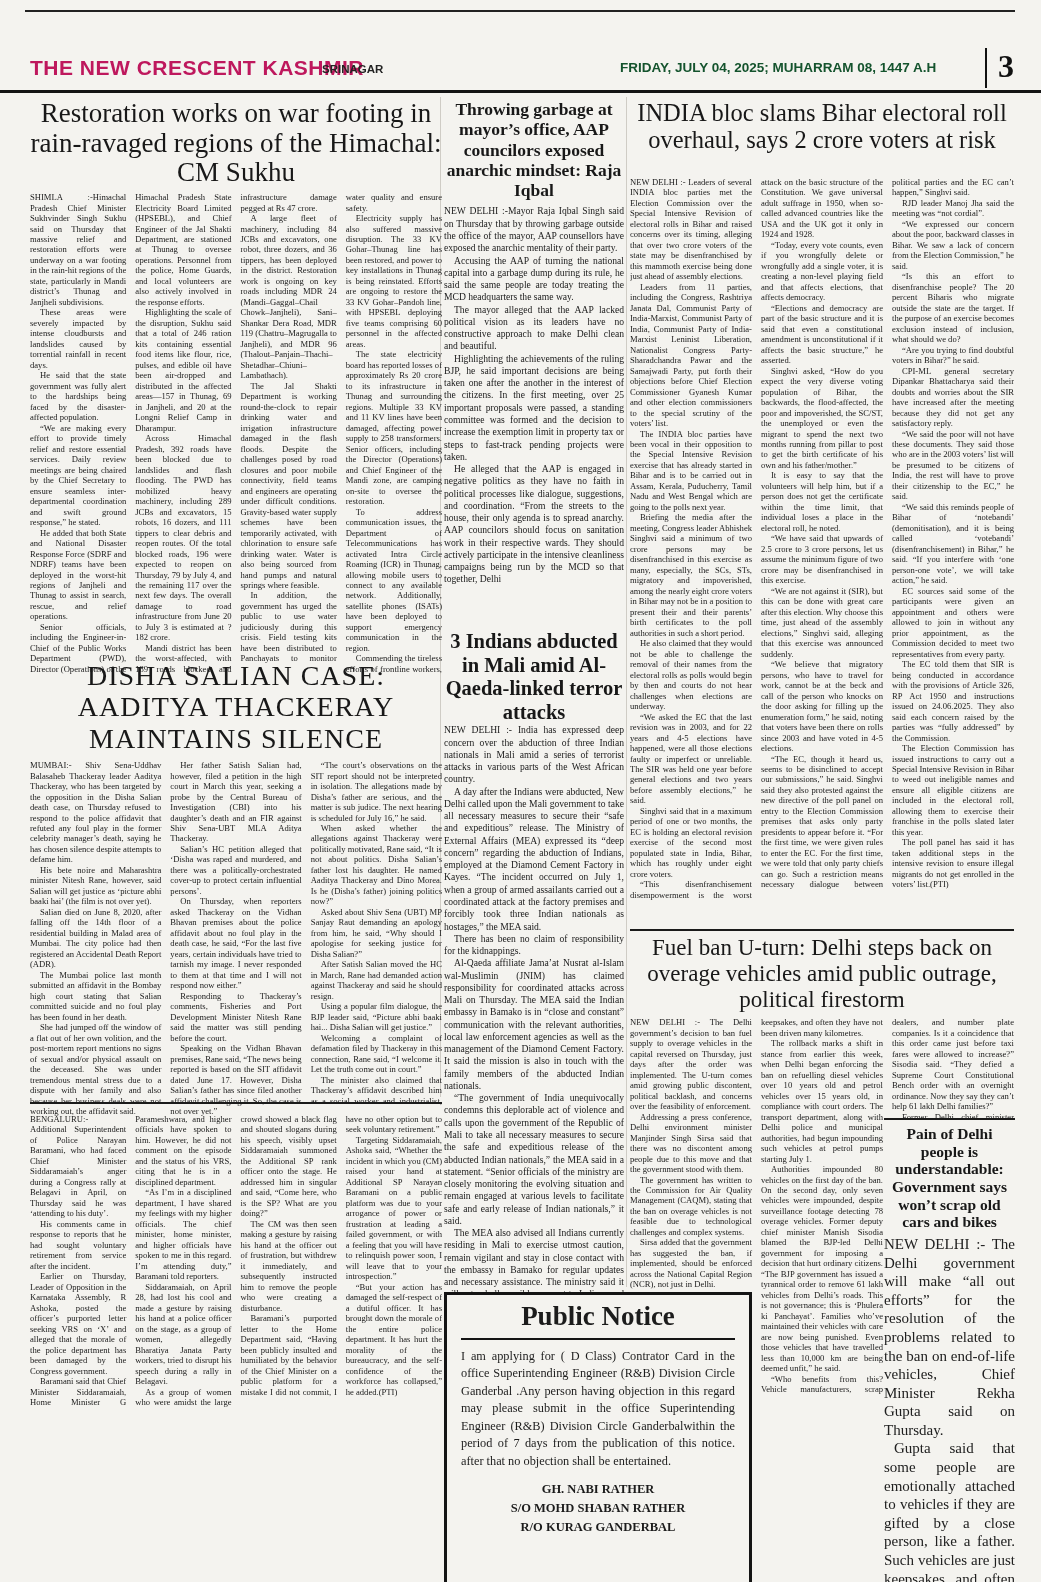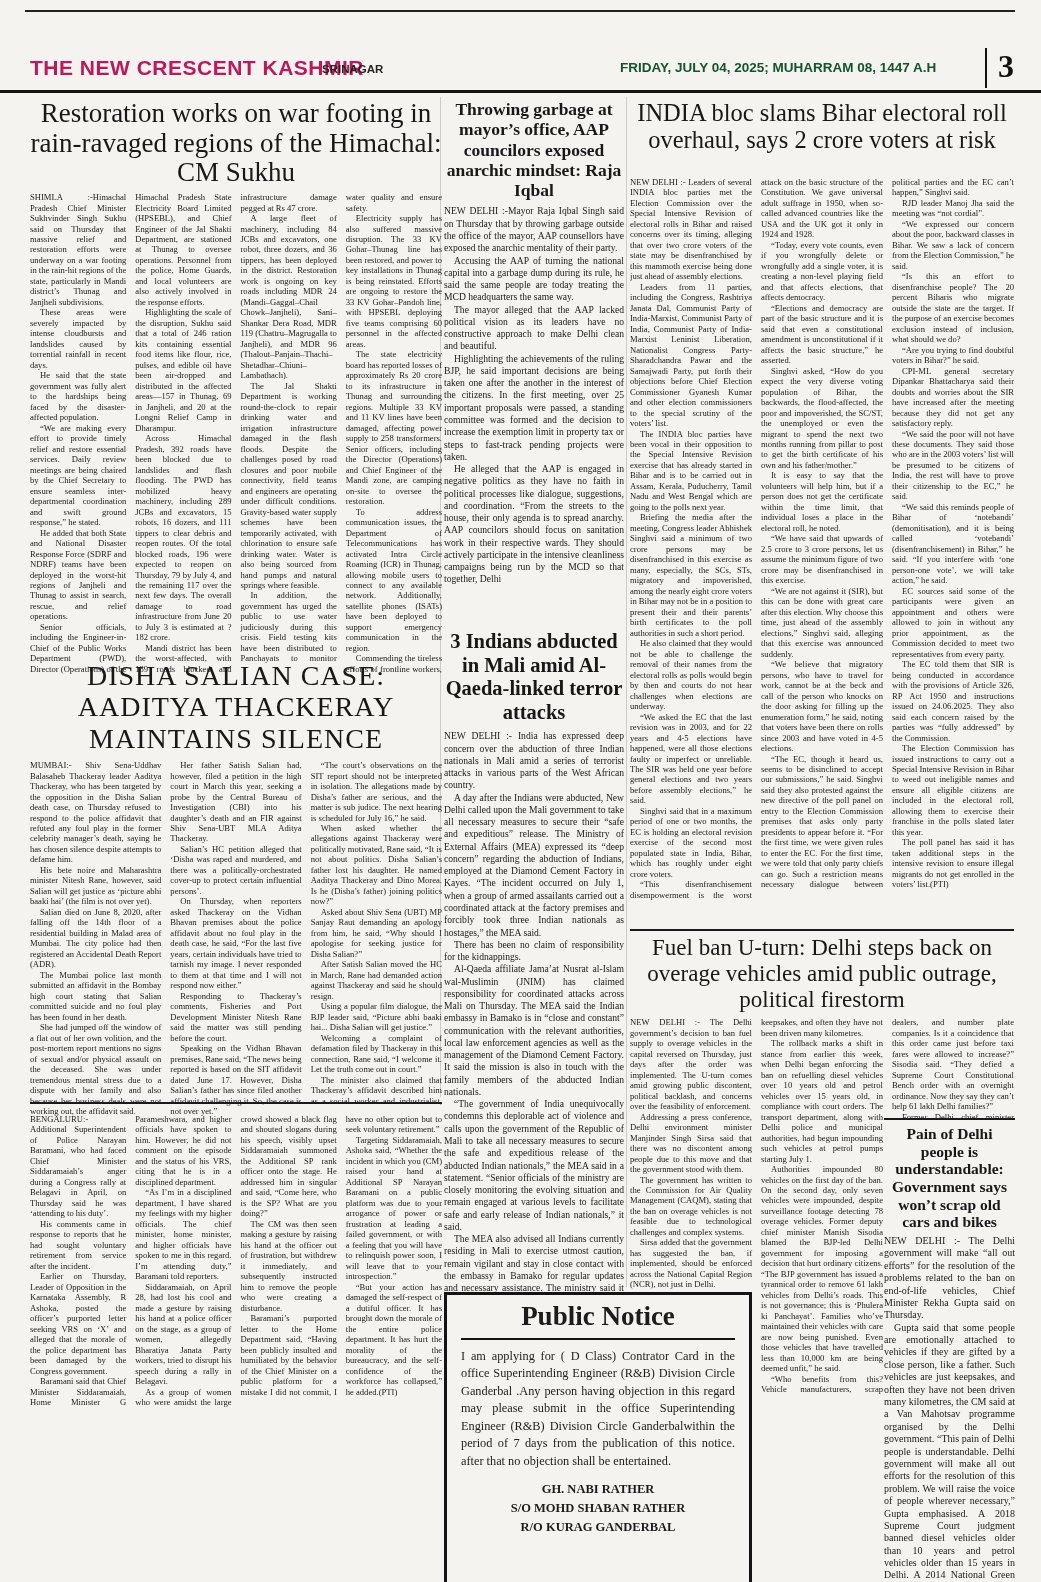--- a/index.html
+++ b/index.html
@@ -27,21 +27,21 @@
   .hl-mali{font-size:20.5px;line-height:1.15;font-weight:bold;}
   .hl-pain{font-size:15.5px;line-height:1.14;font-weight:bold;}
   .cols{column-gap:9px;overflow:hidden;}
   .c4{column-count:4;}
   .c3{column-count:3;}
   .cols p, .one-col p{margin:0;text-indent:10px;text-align:justify;
         font-size:8.6px;line-height:1.22;color:#202020;}
   .cols p:first-child, .one-col p:first-child{text-indent:0;}
   .one-col{overflow:hidden;}
   .mid p{font-size:9.6px;line-height:1.28;}
-  .pain-body p{font-size:10px;line-height:1.24;}
+  .pain-body p{font-size:15px;line-height:1.24;}
   .divider-v{position:absolute;width:1px;background:#cfccc5;}
   .rule-h{position:absolute;background:#1a1a1a;}
   
   #notice{position:absolute;left:444px;top:1292px;width:308px;height:312px;
         border:3px solid #141414;background:#f4f3ef;box-sizing:border-box;padding:6px 14px 8px;}
   #notice .n-title{font-size:27px;font-weight:bold;text-align:center;margin:0 0 4px;
         border-bottom:2px solid #141414;padding-bottom:6px;}
   #notice .n-body{font-size:12.3px;line-height:1.42;text-align:justify;margin-top:8px;font-family:Liberation Serif, serif;}
   #notice .n-sig{margin-top:10px;text-align:center;font-weight:bold;font-size:12.5px;line-height:1.5;}
   
@@ -131,21 +131,21 @@
         <p>NEW DELHI :-Mayor Raja Iqbal Singh said on Thursday that by throwing garbage outside the office of the mayor, AAP counsellors have exposed the anarchic mentality of their party.</p>
         <p>Accusing the AAP of turning the national capital into a garbage dump during its rule, he said the same people are today treating the MCD headquarters the same way.</p>
         <p>The mayor alleged that the AAP lacked political vision as its leaders have no constructive approach to make Delhi clean and beautiful.</p>
         <p>Highlighting the achievements of the ruling BJP, he said important decisions are being taken one after the another in the interest of the citizens. In the first meeting, over 25 important proposals were passed, a standing committee was formed and the decision to increase the exemption limit in property tax or steps to fast-track pending projects were taken.</p>
         <p>He alleged that the AAP is engaged in negative politics as they have no faith in political processes like dialogue, suggestions, and coordination. “From the streets to the house, their only agenda is to spread anarchy. AAP councilors should focus on sanitation work in their respective wards. They should actively participate in the intensive cleanliness campaigns being run by the MCD so that together, Delhi</p>
       </div>
   </section>
 
   <section class="block mid" style="left:444px;top:630px;width:180px;height:656px;">
     <h2 class="hl hl-mali">3 Indians abducted in Mali amid Al-Qaeda-linked terror attacks</h2>
-    <div class="one-col" style="height:574px;margin-top:6px;">
+    <div class="one-col" style="height:574px;margin-top:0;">
         <p>NEW DELHI :-  India has expressed deep concern over the abduction of three Indian nationals in Mali amid a series of terrorist attacks in various parts of the West African country.</p>
         <p>A day after the Indians were abducted, New Delhi called upon the Mali government to take all necessary measures to secure their “safe and expeditious” release. The Ministry of External Affairs (MEA) expressed its “deep concern” regarding the abduction of Indians, employed at the Diamond Cement Factory in Kayes. “The incident occurred on July 1, when a group of armed assailants carried out a coordinated attack at the factory premises and forcibly took three Indian nationals as hostages,” the MEA said.</p>
         <p>There has been no claim of responsibility for the kidnappings.</p>
         <p>Al-Qaeda affiliate Jama’at Nusrat al-Islam wal-Muslimin (JNIM) has claimed responsibility for coordinated attacks across Mali on Thursday.  The MEA said the Indian embassy in Bamako is in “close and constant” communication with the relevant authorities, local law enforcement agencies as well as the management of the Diamond Cement Factory. It said the mission is also in touch with the family members of the abducted Indian nationals.</p>
         <p>“The government of India unequivocally condemns this deplorable act of violence and calls upon the government of the Republic of Mali to take all necessary measures to secure the safe and expeditious release of the abducted Indian nationals,” the MEA said in a statement. “Senior officials of the ministry are closely monitoring the evolving situation and remain engaged at various levels to facilitate safe and early release of Indian nationals,” it said.</p>
         <p>The MEA also advised all Indians currently residing in Mali to exercise utmost caution, remain vigilant and stay in close contact with the embassy in Bamako for regular updates and necessary assistance. The ministry said it will extend all possible support to Indians and “remains committed to ensuring the safe return of the abducted Indian nationals at the earliest”.(PTI)</p>
       </div>
   </section>
 
   <section class="block" style="left:630px;top:99px;width:384px;height:828px;">

